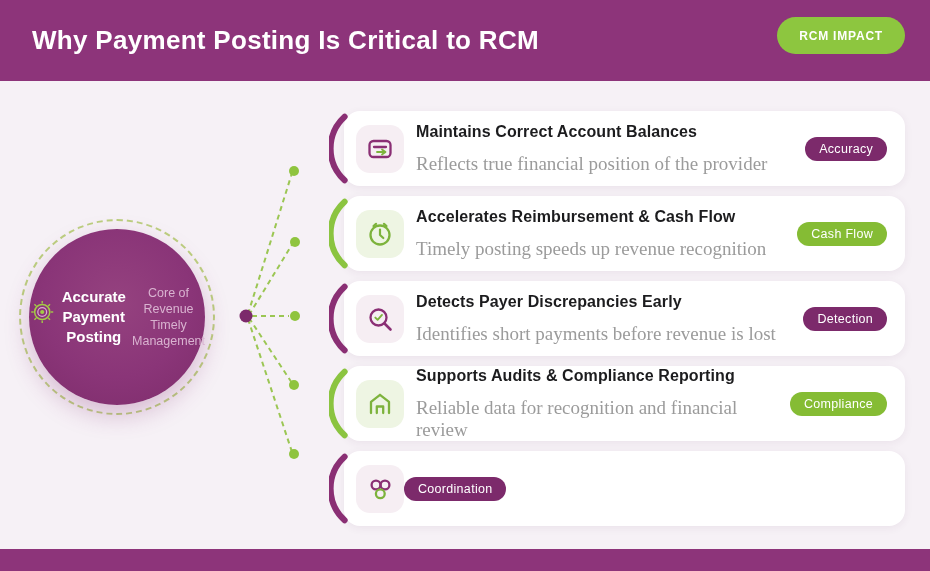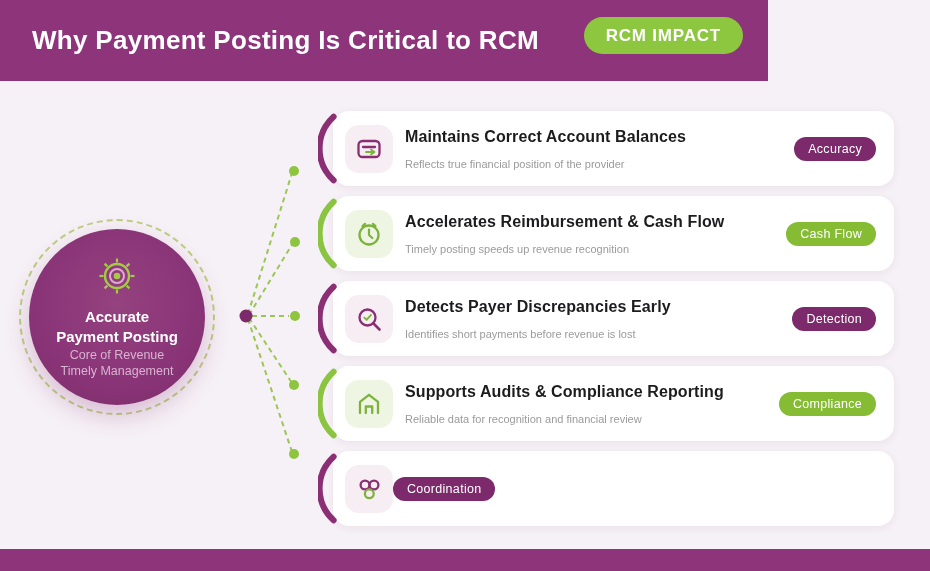--- a/index.html
+++ b/index.html
@@ -1,53 +1,53 @@
 <!DOCTYPE html>
 <html><head>
 <meta charset="utf-8">
 <style>
   * { margin:0; padding:0; box-sizing:border-box; }
   html,body { width:930px; height:571px; overflow:hidden; }
   body { font-family:"Liberation Sans", sans-serif; }
   .stage { position:relative; width:930px; height:571px; background:#F6F1F6; }
 
   
-  .header { position:absolute; left:0; top:0; width:768px; height:81px; background:#8D347A; display:flex; align-items:center; }
+  .header { position:absolute; left:0; top:0; width:930px; height:81px; background:#8D347A; display:flex; align-items:center; }
   .header-title { color:#fff; font-size:26px; font-weight:800; letter-spacing:.3px; margin-left:32px; }
-  .header-pill { position:absolute; right:25px; top:17px; height:37px; padding:4px 22px; background:#8DC63F; border-radius:19px; display:flex; align-items:center; color:#fff; font-weight:800; font-size:17px; letter-spacing:.8px; }
+  .header-pill { position:absolute; right:25px; top:17px; height:37px; padding:4px 22px; background:#8DC63F; border-radius:19px; display:flex; align-items:center; color:#fff; font-weight:800; font-size:12px; letter-spacing:.8px; }
 
   
   .bottom-bar { position:absolute; left:0; top:549px; width:930px; height:22px; background:#8D347A; }
 
   
   .hub-ring { position:absolute; left:19px; top:219px; width:196px; height:196px; border:2px dashed #BCCF7F; border-radius:50%; display:flex; align-items:center; justify-content:center; }
   .hub-circle { width:176px; height:176px; border-radius:50%;
     background:radial-gradient(circle at 50% 42%, #95427F 0%, #8A3578 55%, #7D2C6A 100%);
     box-shadow:0 10px 24px rgba(138,48,119,.28);
-    display:flex; flex-direction:column; align-items:center; justify-content:center; text-align:center; }
+    display:flex; flex-direction:row; align-items:center; justify-content:center; text-align:center; }
   .hub-icon { margin-bottom:10px; }
   .hub-title { color:#fff; font-weight:800; font-size:15px; line-height:20px; }
   .hub-sub { color:#D9B3D0; font-size:12.5px; line-height:16px; }
 
   
   .connectors { position:absolute; left:0; top:0; width:930px; height:571px; pointer-events:none; }
 
   
-  .card { position:absolute; left:333px; width:561px; height:75px; background:#fff; border-radius:16px;
+  .card { position:absolute; left:344px; width:561px; height:75px; background:#fff; border-radius:16px;
     box-shadow:0 2px 8px rgba(90,40,80,.07); display:flex; align-items:center; }
   .bracket { position:absolute; left:-15px; top:2px; width:20px; height:71px; }
   .accent-purple { color:#8A2F74; }
   .accent-green { color:#8BC440; }
   .icon-box { width:48px; height:48px; border-radius:14px; margin-left:12px; flex:0 0 48px;
     display:flex; align-items:center; justify-content:center; }
   .icon-box.pink { background:#F6EEF3; }
   .icon-box.lightgreen { background:#EEF5E3; }
   .card-text { margin-left:12px; flex:1 1 auto; min-width:0; }
   .card-title { font-size:16px; font-weight:800; color:#1C1C1E; letter-spacing:.1px; }
-  .card-sub { font-size:11px; color:#9B9B9B; margin-top:12px; }
+  .card-sub { font-size:19px; color:#9B9B9B; margin-top:12px;font-family:Liberation Serif, serif; }
   .badge { flex:0 0 auto; margin-right:18px; height:24px; padding:0 14px; border-radius:13px;
     display:flex; align-items:center; color:#fff; font-size:12.5px; font-weight:400; letter-spacing:.3px; white-space:nowrap; }
   .badge.purple { background:#7C2A6B; }
   .badge.green { background:#85BC34; }
 
   .ic-purple { stroke:#8A2F74; }
   .ic-green { stroke:#7DB33C; }
 </style>
 </head>
 <body>

